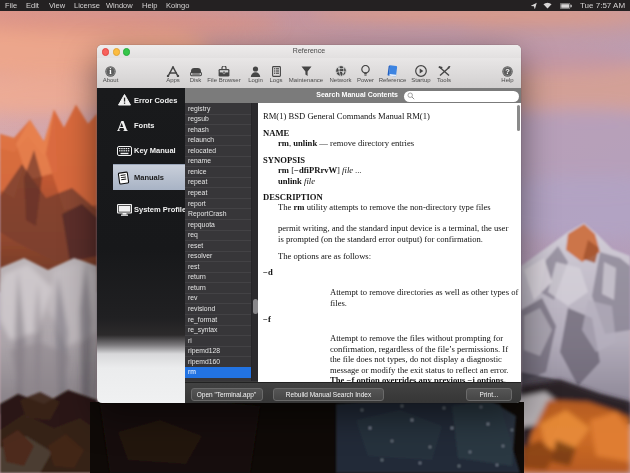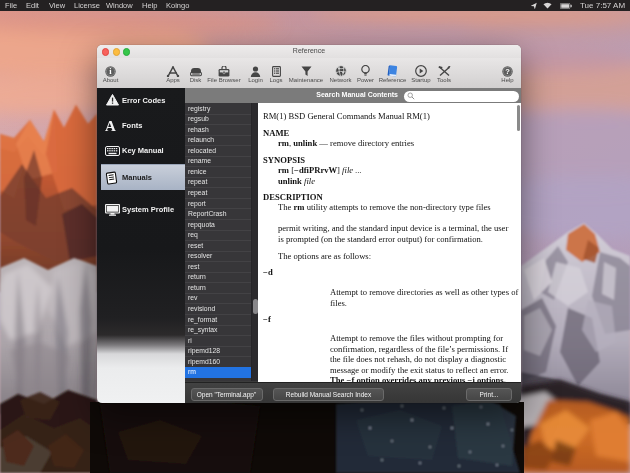--- a/index.html
+++ b/index.html
@@ -17,21 +17,21 @@
 #tl-r{left:5px;background:#f8625c;border:0.5px solid #e1453e;}
 #tl-y{left:15.5px;background:#fcbc40;border:0.5px solid #e0a330;}
 #tl-g{left:26.2px;background:#35c649;border:0.5px solid #24a939;}
 #wtitle{position:absolute;top:1.5px;left:0;width:424px;text-align:center;font-size:7px;color:#4a4a4a;}
 #toolbar{position:absolute;left:0;top:13px;width:424px;height:30px;background:linear-gradient(#e8e6e6,#d2d0d0);border-bottom:1px solid #9a9a9a;}
 .tbi{position:absolute;text-align:center;color:#4e4e4e;}
 .tbi .lbl{font-size:6px;color:#4a4a4a;white-space:nowrap;margin-top:1.5px;}
 
 #content{position:absolute;left:0;top:43px;width:424px;height:315px;background:#3c3c3c;}
 #sidebar{position:absolute;left:0;top:0;width:88px;height:315px;background:linear-gradient(180deg,#191a1c 0px,#17181a 160px,#202022 230px,#2c2a2b 247px,#7b797c 257px,#d8d8da 266px,#ebeced 280px,#f0f1f2 315px);}
-.sbrow{position:absolute;left:4px;width:88px;height:25.2px;}
+.sbrow{position:absolute;left:16px;width:88px;height:25.2px;}
 .sbrow .sblbl{position:absolute;left:21px;top:8px;font-size:7.5px;font-weight:bold;color:#f2f2f2;white-space:nowrap;}
 .sbrow.sel{background:linear-gradient(#c9cfda,#a8b3c5);border-top:1px solid #9aa5b8;}
 .sbrow.sel .sblbl{color:#1b1b1b;}
 #searchstrip{position:absolute;left:88px;top:0;width:336px;height:15px;background:#7b7b7b;}
 #searchlbl{position:absolute;right:123px;top:3px;font-size:7px;font-weight:bold;color:#fff;}
 #searchpill{position:absolute;left:219px;top:2.5px;width:115px;height:11px;border-radius:6px;background:#fff;}
 #list{position:absolute;left:88px;top:15px;width:66px;height:278px;background:#373639;font-size:6.8px;color:#e4e4e4;}
 .lr{position:absolute;left:0;width:66px;height:10.55px;border-bottom:0.5px solid #434245;}
 .lr span{position:absolute;left:3px;top:1.6px;white-space:nowrap;}
 .lr.sel{background:#2273e3;color:#fff;border-bottom:0.5px solid #2273e3;width:73px;}
@@ -510,21 +510,21 @@
           <div class="ml" style="left: 20px; top: 99px;">The <b>rm</b> utility attempts to remove the non-directory type files</div>
           <div class="ml" style="left: 20px; top: 120px;">permit writing, and the standard input device is a terminal, the user</div>
           <div class="ml" style="left: 20px; top: 130.5px;">is prompted (on the standard error output) for confirmation.</div>
           <div class="ml" style="left: 20px; top: 148px;">The options are as follows:</div>
           <div class="ml" style="left: 5px; top: 164px;"><b>−d</b></div>
           <div class="ml" style="left: 72px; top: 184px;">Attempt to remove directories as well as other types of</div>
           <div class="ml" style="left: 72px; top: 194.5px;">files.</div>
           <div class="ml" style="left: 5px; top: 210.5px;"><b>−f</b></div>
           <div class="ml" style="left: 72px; top: 230px;">Attempt to remove the files without prompting for</div>
           <div class="ml" style="left: 72px; top: 240.5px;">confirmation, regardless of the file’s permissions. If</div>
-          <div class="ml" style="left: 72px; top: 251px;">the file does not rehash, do not display a diagnostic</div>
+          <div class="ml" style="left: 72px; top: 251px;">the file does not types, do not display a diagnostic</div>
           <div class="ml" style="left: 72px; top: 261.5px;">message or modify the exit status to reflect an error.</div>
           <div class="ml" style="left: 72px; top: 272px; font-weight: bold;">The <b>−f</b> option overrides any previous <b>−i</b> options.</div>
         </div>
   </div>
   <div id="botbar">
     <div class="bbtn" style="left:5.5px;width:70px;">Open "Terminal.app"</div>
     <div class="bbtn" style="left:88px;width:109px;">Rebuild Manual Search Index</div>
     <div class="bbtn" style="left:281px;width:44px;">Print...</div>
   </div>
 </div>

